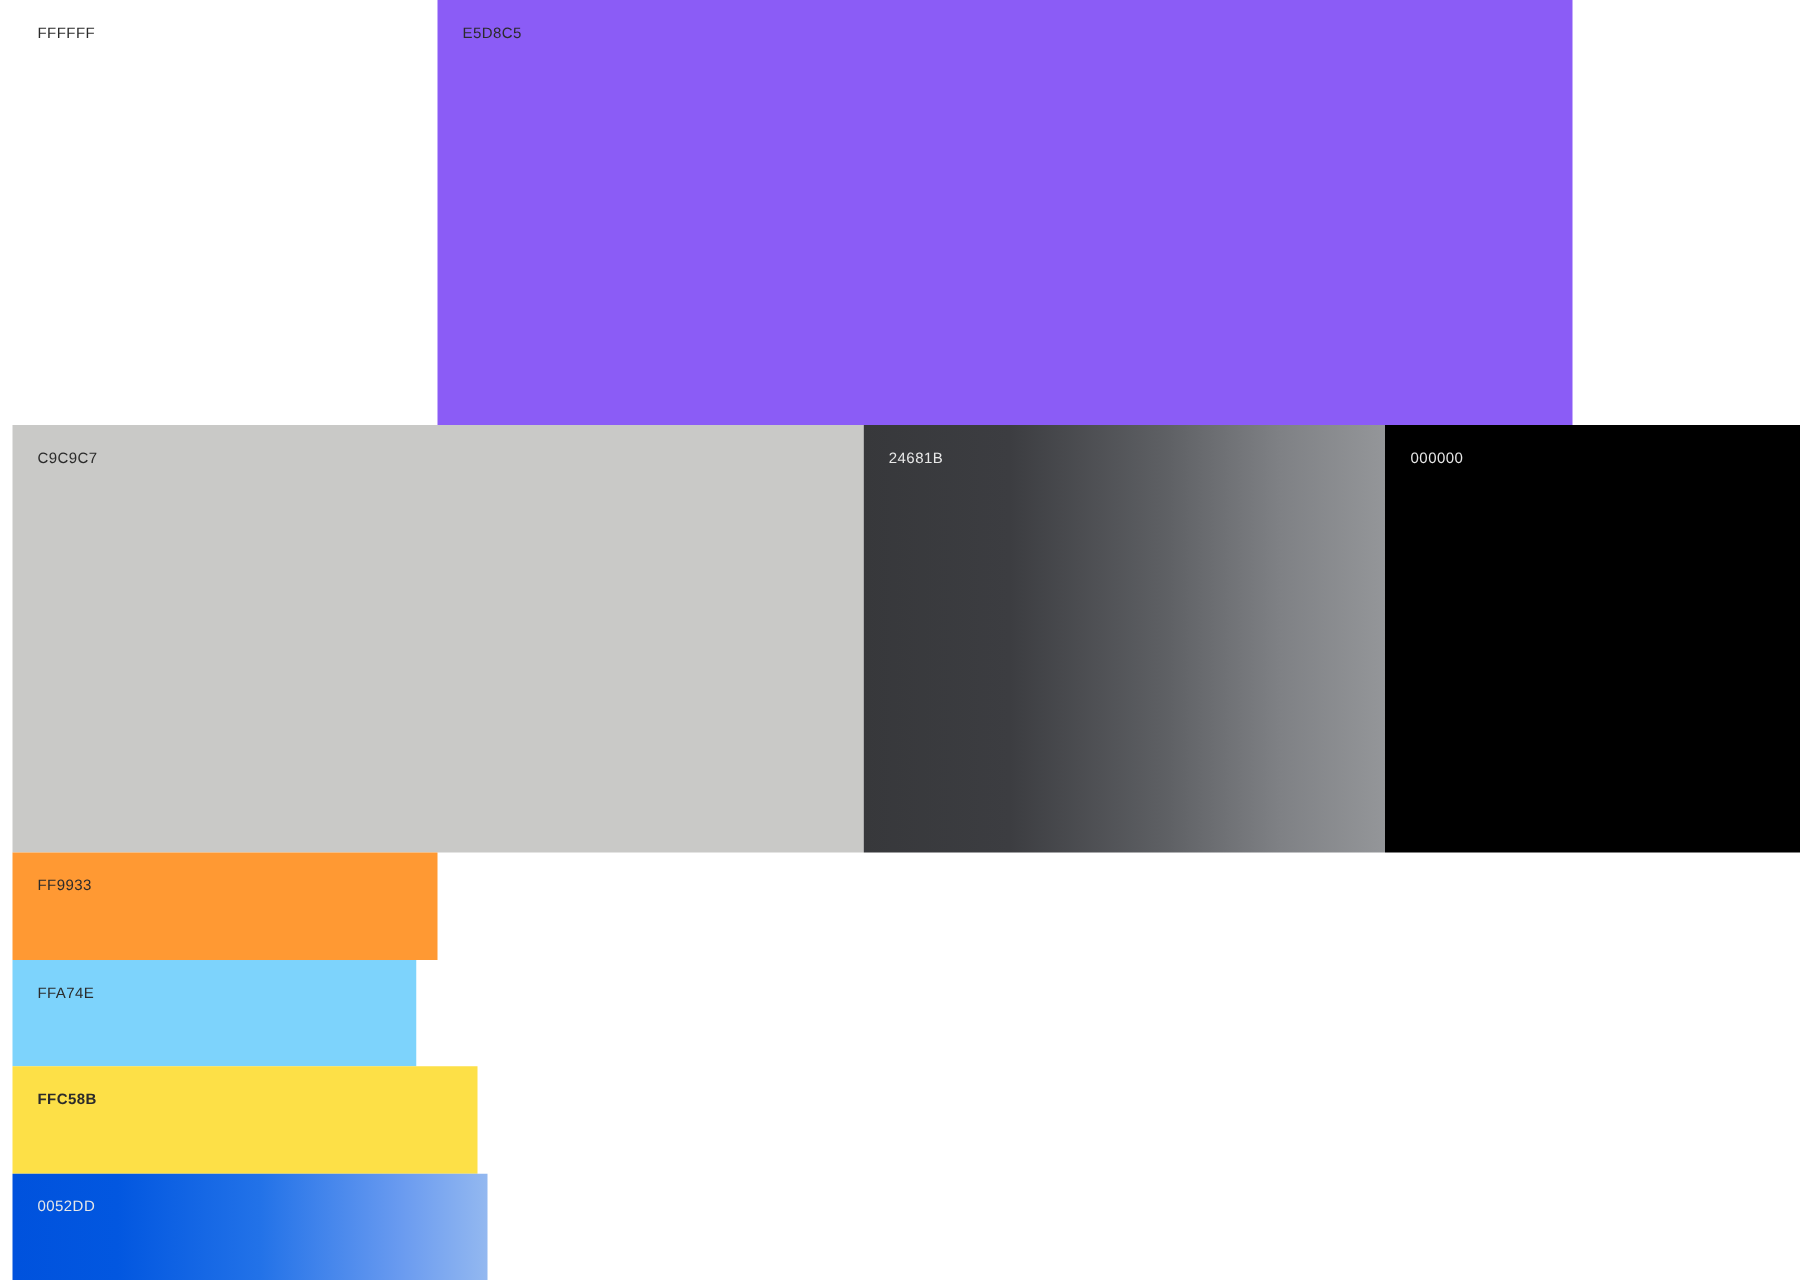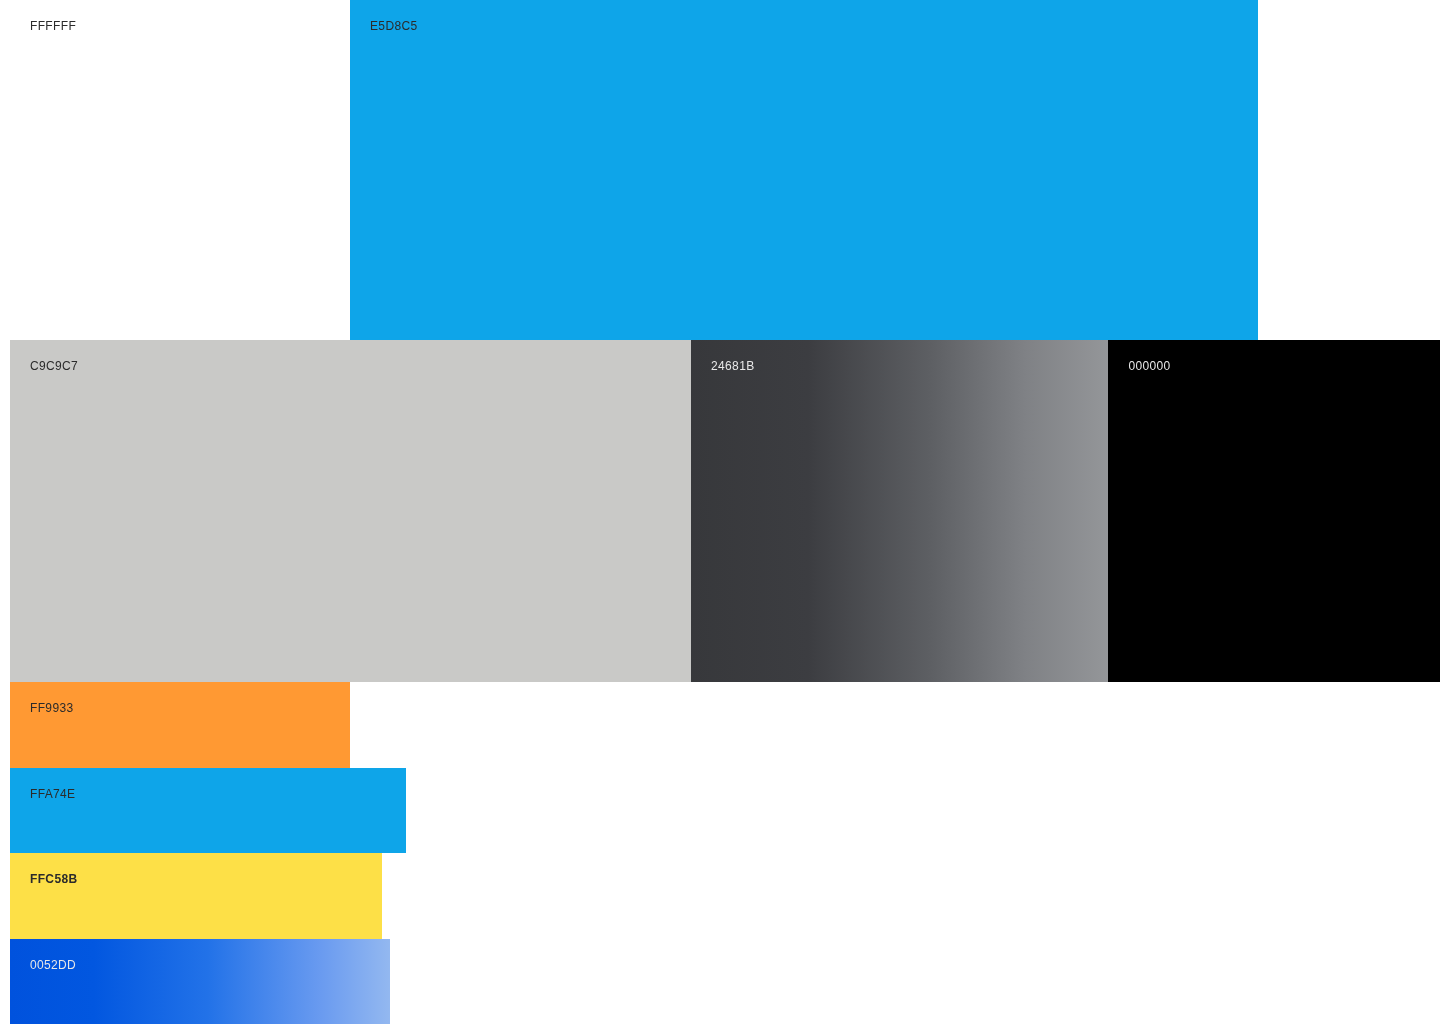--- a/index.html
+++ b/index.html
@@ -40,33 +40,33 @@
     line-height: 14px;
     letter-spacing: 0.35px;
     white-space: nowrap;
     font-family: "Liberation Sans", sans-serif;
   }
   .label-dark  { color: #2B2B2B; }
   .label-light { color: #E8E8E8; }
 
   
   .sw-ffffff { width: 340px;  background: #FFFFFF; }
-  .sw-e5d8c5 { width: 908px; background: #0ea5e9; }
+  .sw-e5d8c5 { width: 908px; background: #8b5cf6; }
 
   
   .sw-c9c9c7 { width: 682px;  background: #C9C9C7; }
   .sw-37383b {
     width: 418px;
     background: linear-gradient(90deg, #37383B 0%, #3C3D41 28%, #5E6064 58%, #7F8185 80%, #949699 100%);
   }
   .sw-000000 { width: 342px;  background: #000000; }
 
   
   .sw-ff9933 { width: 340px; background: #FF9933; }
-  .sw-ffa74e { width: 396px; background: #0ea5e9; }
+  .sw-ffa74e { width: 323px; background: #7dd3fc; }
   .sw-ffc58b { width: 372px; background: #fde047; font-weight: bold; }
   .sw-0052dd {
     width: 380px;
     background: linear-gradient(90deg, #0052DD 0%, #0257E0 22%, #2272E8 52%, #6A9BF0 82%, #93B8F0 100%);
   }
 </style>
 </head>
 <body>
 
 <div class="palette">

